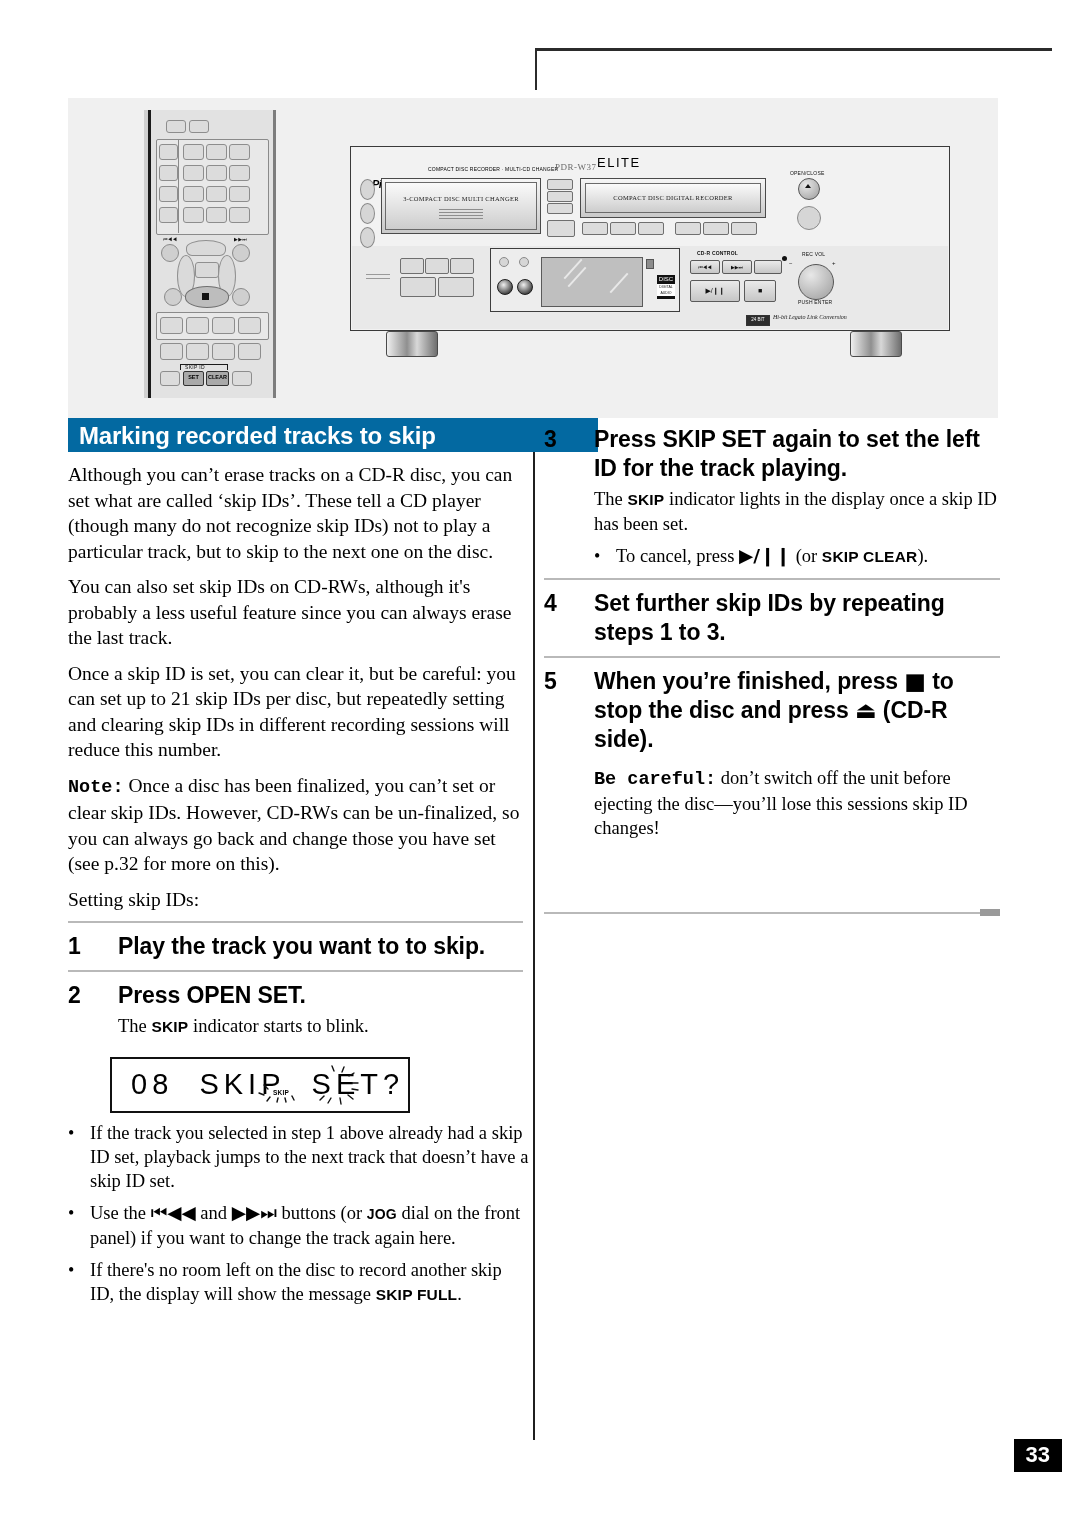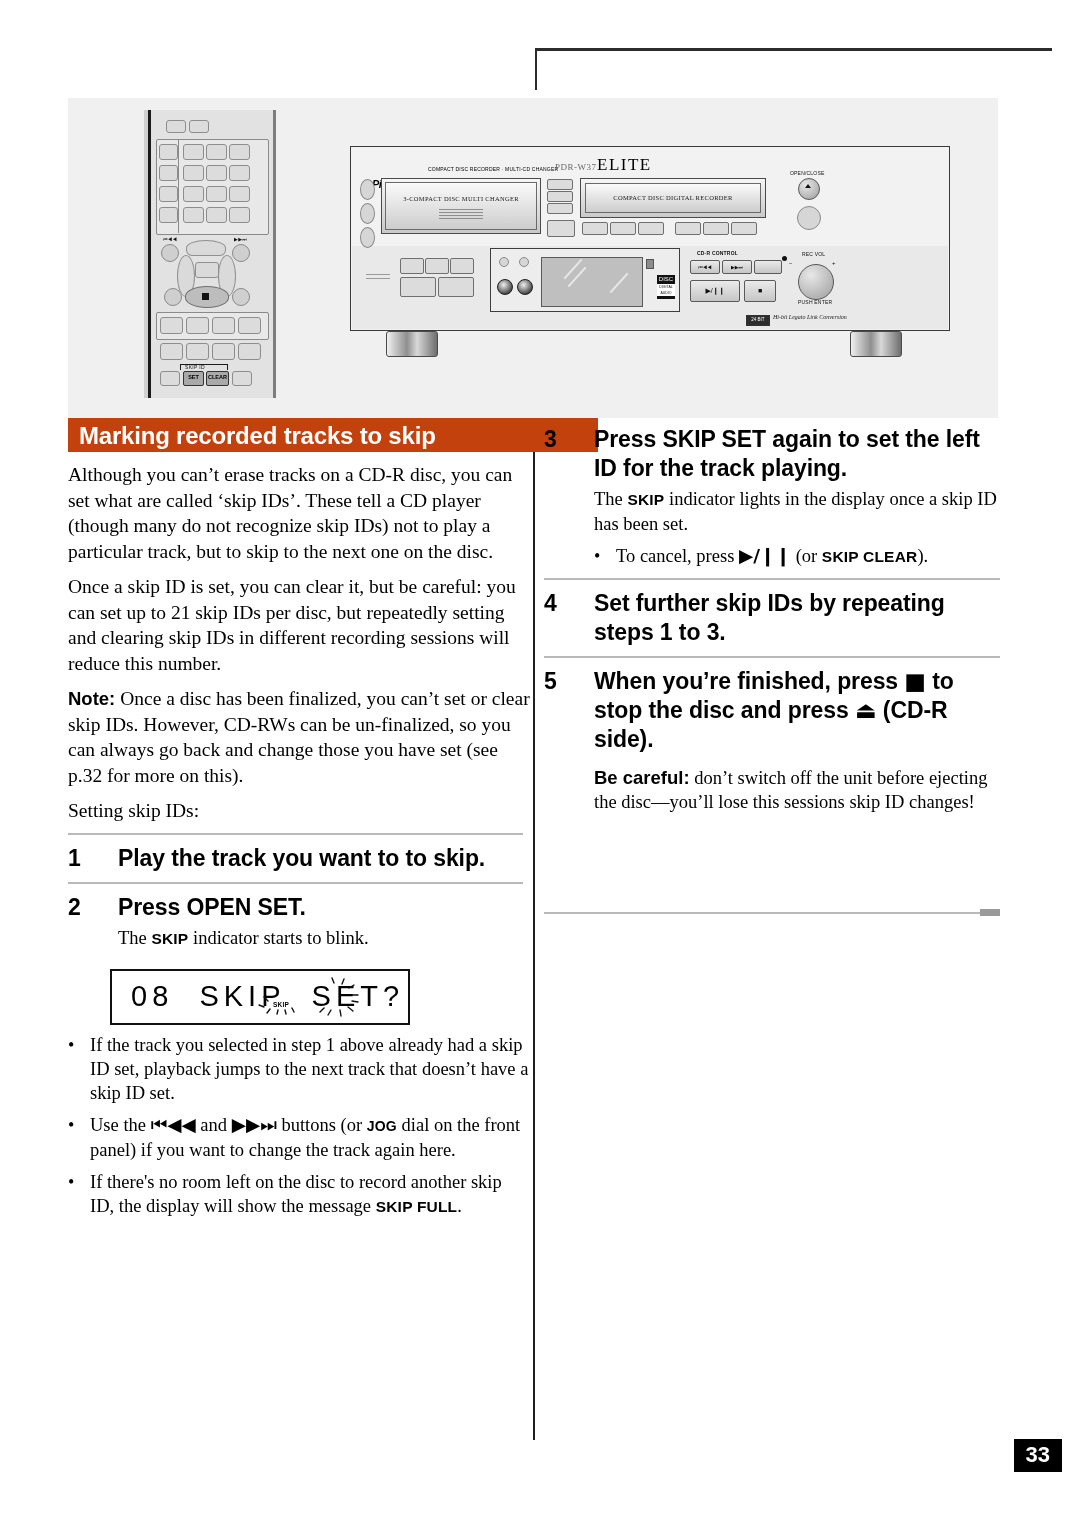--- a/index.html
+++ b/index.html
@@ -171,22 +171,22 @@
   }
   .model {
     position: absolute;
     font-family: "Liberation Serif", serif;
     font-size: 9px;
     color: #6a6a6a;
     letter-spacing: 0.5px;
   }
   .elite {
     position: absolute;
-    font-family: Liberation Serif, serif;
-    font-size: 17px;
+    font-family: Liberation Sans, sans-serif;
+    font-size: 13px;
     letter-spacing: 1.5px;
   }
   .tray {
     position: absolute;
     background: linear-gradient(#f6f6f6, #c9c9c9);
     border: 1.5px solid #4a4a4a;
     box-sizing: border-box;
   }
   .trayinner {
     position: absolute;
@@ -307,21 +307,21 @@
     position: absolute;
     left: 533px;
     top: 418px;
     width: 2px;
     height: 1022px;
     background: #1f1f1f;
   }
 
   
   #section-bar {
-    background: #c2410c;
+    background: #0369a1;
     height: 34px;
     width: 530px;
     position: relative;
   }
   #section-bar .section-title {
     position: absolute;
     left: 11px;
     top: 2px;
     color: #ffffff;
     font-family: "Liberation Sans", sans-serif;
@@ -331,21 +331,21 @@
     line-height: 31px;
   }
 
   p.body {
     font-family: "Liberation Serif", serif;
     font-size: 19.5px;
     line-height: 25.5px;
     margin: 10px 0 0 0;
     text-align: left;
   }
-  .b { font-family: Liberation Sans, sans-serif; font-weight: bold; font-size: 18.5px; }
+  .b { font-family: Liberation Mono, monospace; font-weight: bold; font-size: 18.5px; }
   .sc {
     font-family: "Liberation Sans", sans-serif;
     font-weight: bold;
     font-size: 15.5px;
     letter-spacing: 0.2px;
   }
 
   .lead-in {
     font-family: "Liberation Sans", sans-serif;
     font-size: 19px;
@@ -623,20 +623,21 @@
 
 <div id="col-divider"></div>
 
 <div id="col-left">
 
   <div id="section-bar">
     <span class="section-title">Marking recorded tracks to skip</span>
   </div>
 
   <p class="body">Although you can’t erase tracks on a CD-R disc, you can set what are called ‘skip IDs’. These tell a CD player (though many do not recognize skip IDs) not to play a particular track, but to skip to the next one on the disc.</p>
+  <p class="body">You can also set skip IDs on CD-RWs, although it's probably a less useful feature since you can always erase the last track.</p>
   <p class="body">Once a skip ID is set, you can clear it, but be careful: you can set up to 21 skip IDs per disc, but repeatedly setting and clearing skip IDs in different recording sessions will reduce this number.</p>
 
   <p class="body"><span class="b">Note:</span><span> Once a disc has been finalized, you can’t set or clear skip IDs. However, CD-RWs can be un-finalized, so you can always go back and change those you have set (see p.32 for more on this).</span></p>
 
   <p class="body lead-in">Setting skip IDs:</p>
 
   <hr class="rule">
   <div class="step">
     <div class="step-num">1</div>
     <div class="step-body">

